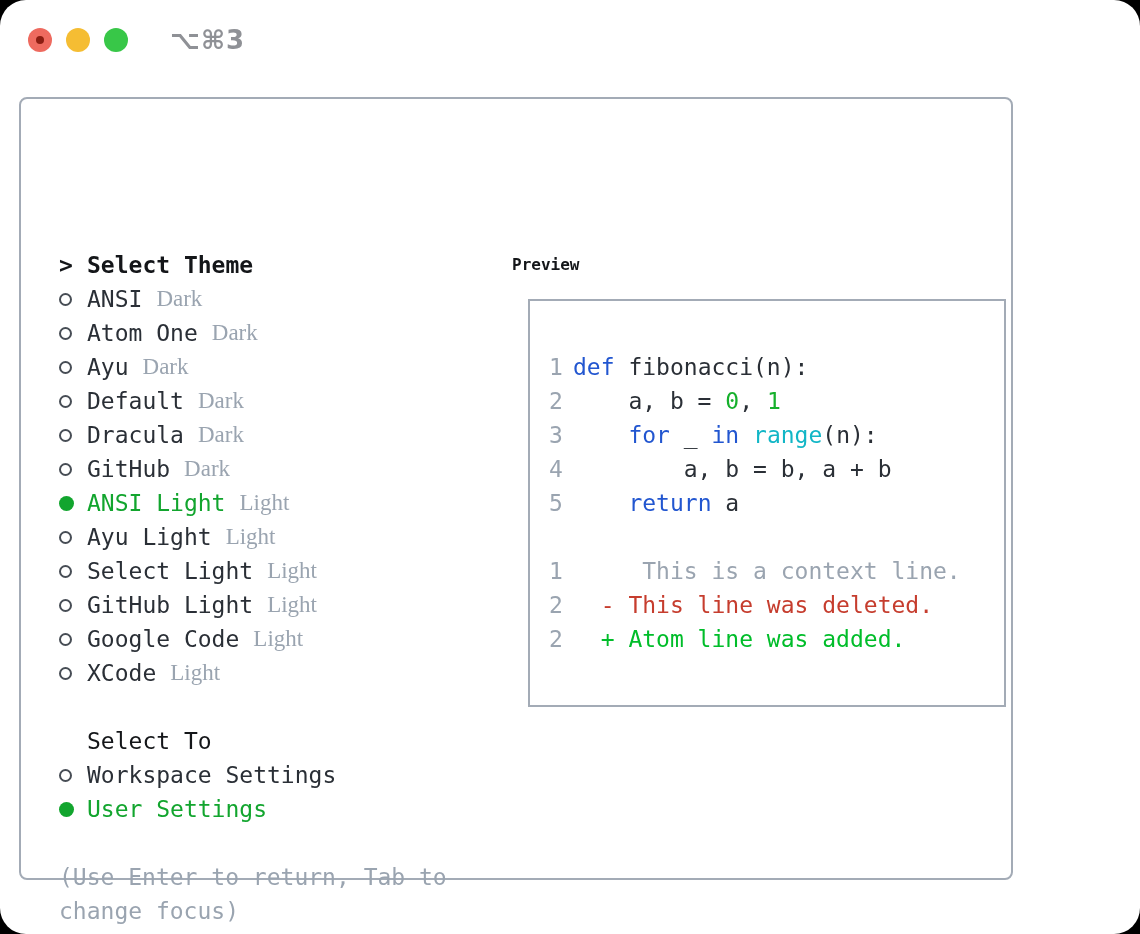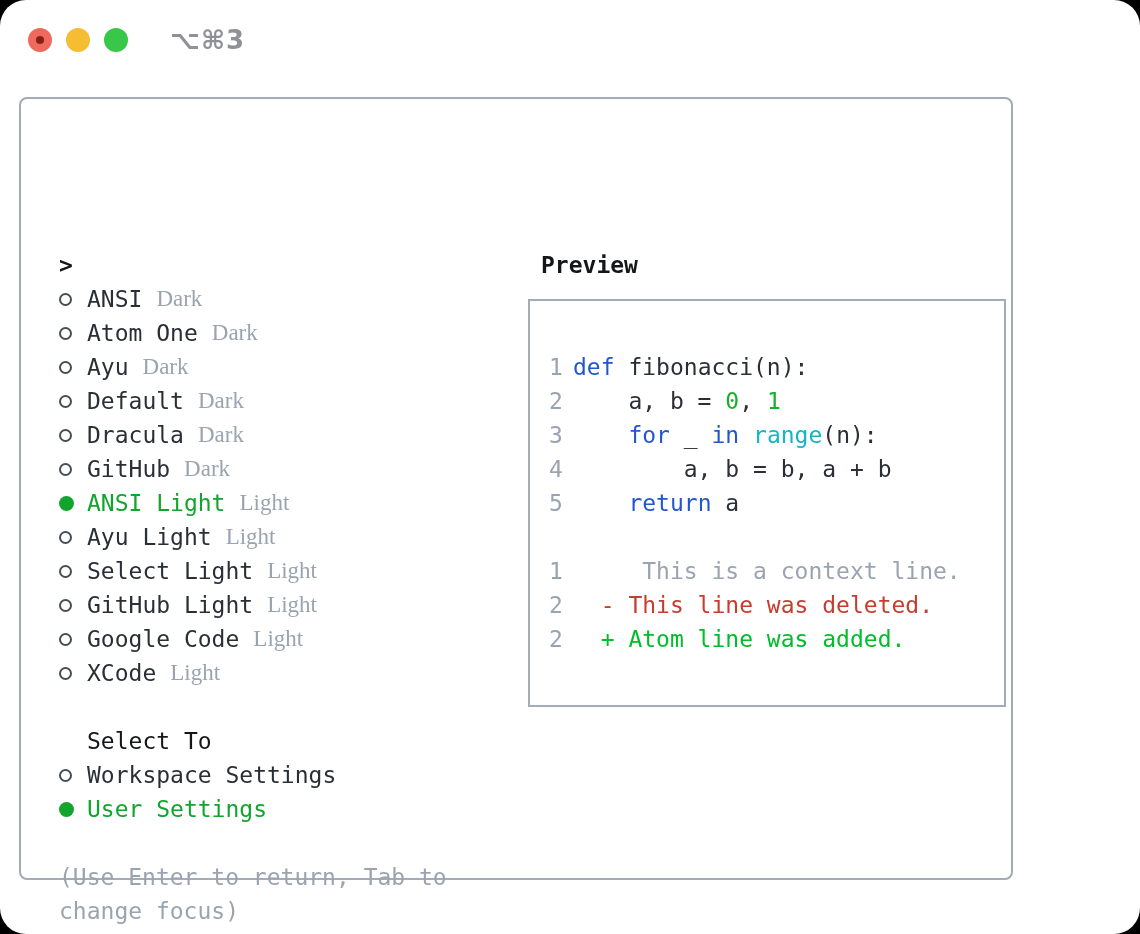--- a/index.html
+++ b/index.html
@@ -55,22 +55,22 @@
   .option-row.selected .opt-name { color: var(--accent-green); }
   .spacer { height: 34px; }
   .subheader { color: var(--header-black); }
   .hint {
     width: 430px; line-height: 34px; color: var(--muted-gray);
     white-space: normal;
   }
 
   
   .preview-label {
-    position: absolute; left: 520px; top: 149px; height: 34px; line-height: 34px;
-    font-size: 23px; font-weight: 700; color: var(--header-black);
+    position: absolute; left: 491px; top: 149px; height: 34px; line-height: 34px;
+    font-size: 16px; font-weight: 700; color: var(--header-black);
   }
   .preview-box {
     position: absolute; left: 507px; top: 200px;
     width: 478px; height: 408px;
     border: 2px solid var(--border-gray);
     background: #fff;
     padding: 49px 0 0 19px;
     font-size: 23px; line-height: 34px;
   }
   .pv-row { display: flex; height: 34px; align-items: center; }
@@ -94,20 +94,21 @@
     <span class="light light-yellow"></span>
     <span class="light light-green"></span>
     <span class="window-title">⌥⌘3</span>
   </div>
 
   <div class="panel">
 
     <div class="left-col">
       <div class="row">
         <span class="marker prompt">&gt;</span>
+        <span class="header-label">Select Theme</span>
       </div>
 
       <div>
           <div class="row option-row"><span class="marker"><span class="dot"></span></span><span class="opt-name">ANSI</span><span class="variant muted">Dark</span></div>
           <div class="row option-row"><span class="marker"><span class="dot"></span></span><span class="opt-name">Atom One</span><span class="variant muted">Dark</span></div>
           <div class="row option-row"><span class="marker"><span class="dot"></span></span><span class="opt-name">Ayu</span><span class="variant muted">Dark</span></div>
           <div class="row option-row"><span class="marker"><span class="dot"></span></span><span class="opt-name">Default</span><span class="variant muted">Dark</span></div>
           <div class="row option-row"><span class="marker"><span class="dot"></span></span><span class="opt-name">Dracula</span><span class="variant muted">Dark</span></div>
           <div class="row option-row"><span class="marker"><span class="dot"></span></span><span class="opt-name">GitHub</span><span class="variant muted">Dark</span></div>
           <div class="row option-row selected"><span class="marker"><span class="dot filled"></span></span><span class="opt-name">ANSI Light</span><span class="variant muted">Light</span></div>

